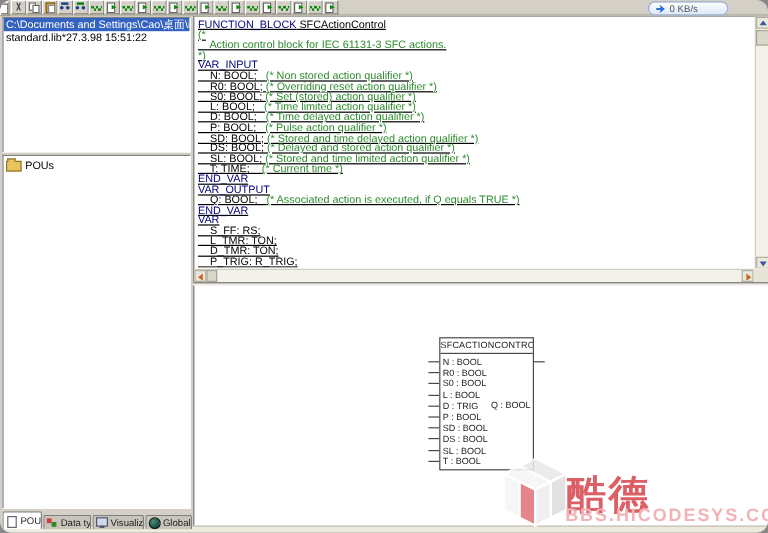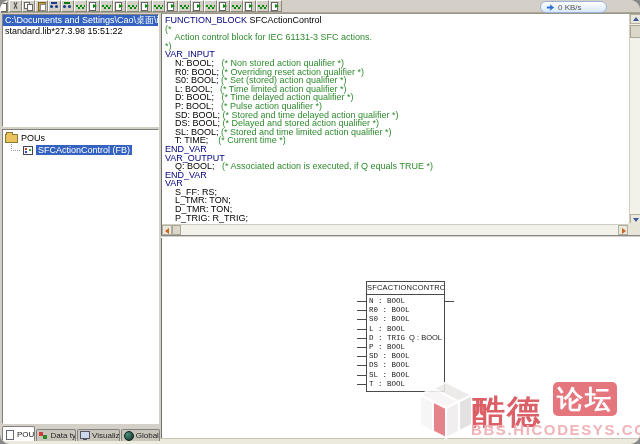--- a/index.html
+++ b/index.html
@@ -64,21 +64,21 @@
   .ticon-data-types::after{content:"";position:absolute;left:4px;top:4px;width:4px;height:4px;background:#2a8a2a;}
   .ticon-visualization::before{content:"";position:absolute;left:0;top:0;width:8px;height:6px;background:#cdd8ea;border:1px solid #556;}
   .ticon-visualization::after{content:"";position:absolute;left:3px;top:7px;width:4px;height:2px;background:#556;}
   .ticon-globals::before{content:"";position:absolute;left:0;top:0;width:8px;height:8px;border-radius:50%;
        background:radial-gradient(circle at 30% 30%,#4a8d7a,#10302a);border:1px solid #0a1f1a;}
 
   
   .decl-pane{position:absolute;left:161px;top:13px;width:479px;height:222px;background:#fff;
        border-left:1px solid #707070;border-top:1px solid #9a9689;box-sizing:border-box;}
   .code{position:absolute;left:0;top:0;right:12px;bottom:12px;overflow:hidden;padding:2px 0 0 3px;
-        font-size:9px;line-height:8.6px;white-space:pre;color:#000;}
+        font-size:9px;line-height:8.6px;white-space:pre;color:#000;text-decoration:underline;}
   .code .kw{color:#00007f;}
   .code .cm{color:#2e8b2e;}
   .code .id{color:#000;}
 
   .vsb{position:absolute;right:0;top:0;width:11px;height:210px;background:#f2f1ea;border-left:1px solid #cfccc0;box-sizing:border-box;}
   .sb-btn{position:absolute;background:#eae7dc;border:1px solid #b4b09f;box-sizing:border-box;}
   .vsb .sb-btn{left:0;width:11px;height:10px;}
   .vsb .up{top:0;} .vsb .down{bottom:0;}
   .arr{position:absolute;width:0;height:0;border:3px solid transparent;}
   .arr-up{left:2px;top:2px;border-bottom:4px solid #3a5a9a;border-top:none;}
@@ -94,21 +94,21 @@
 
   .splitter{position:absolute;left:161px;top:235px;width:479px;height:3px;background:#d4d0c8;
        border-top:1px solid #888;border-bottom:1px solid #fff;box-sizing:border-box;}
 
   
   .body-pane{position:absolute;left:161px;top:238px;width:479px;height:200px;background:#fff;
        border-left:1px solid #707070;box-sizing:border-box;}
   .fb-box{position:absolute;left:204px;top:43px;width:79px;height:111px;border:1px solid #4a4a4a;background:#fff;
        font-size:7.5px;color:#1a1a1a;box-sizing:border-box;}
   .fb-title{height:12px;line-height:12px;text-align:center;border-bottom:1px solid #4a4a4a;letter-spacing:.2px;overflow:hidden;}
-  .fb-pins{padding-top:2px;font-family:Liberation Mono, monospace;}
+  .fb-pins{padding-top:2px;}
   .fb-pin{position:relative;height:9.2px;line-height:9.2px;padding-left:2px;white-space:nowrap;}
   .fb-pin::before{content:"";position:absolute;left:-10px;top:4px;width:9px;height:1px;background:#4a4a4a;}
   .fb-out{position:absolute;right:2px;top:15px;height:9px;line-height:9px;white-space:nowrap;margin-top:36px;}
   .fb-out-stub{position:absolute;right:-10px;top:19px;width:9px;height:1px;background:#4a4a4a;}
 
   .bottom-strip{position:absolute;left:0;top:438px;width:640px;height:6px;background:#eceadd;border-top:1px solid #c8c4b8;box-sizing:border-box;z-index:1;}
 
   
   .watermark{position:absolute;left:420px;top:376px;width:218px;height:67px;z-index:6;opacity:.88;}
   .wm-cube{position:absolute;left:0;top:6px;}
@@ -156,25 +156,20 @@
 
   <div class="pane-files">
     <div class="file-row selected">C:\Documents and Settings\Cao\桌面\iecsfc.lib 5.1.1</div>
     <div class="file-row">standard.lib*27.3.98 15:51:22</div>
   </div>
 
   <div class="pane-pous">
     <div class="tree-row">
       <span class="folder-icon"></span>
       <span class="tree-label">POUs</span>
-    </div>
-    <div class="tree-row">
-      <span class="connector"></span>
-      <span class="fb-icon"></span>
-      <span class="tree-label selected">SFCActionControl (FB)</span>
     </div>
   </div>
 
   <div class="tabbar">
     <div class="tab active">
       <span class="ticon ticon-pou-doc"></span>
       <span>POUs</span>
     </div>
     <div class="tab">
       <span class="ticon ticon-data-types"></span>
@@ -240,17 +235,16 @@
   <div class="watermark">
     <svg class="wm-cube" width="52" height="58" viewBox="0 0 52 58">
       <polygon points="26,0 52,13 26,26 0,13" fill="#ebe8e8" stroke="#fff" stroke-width="2"></polygon>
       <polygon points="13,6.5 39,19.5 26,26 0,13" fill="#f6f4f4" stroke="#fff" stroke-width="2"></polygon>
       <polygon points="0,13 26,26 26,56 0,43" fill="#e2737c" stroke="#fff" stroke-width="2"></polygon>
       <polygon points="0,13 13,19.5 13,49.5 0,43" fill="#f7f5f5" stroke="#fff" stroke-width="2"></polygon>
       <polygon points="26,26 52,13 52,43 26,56" fill="#eeecec" stroke="#fff" stroke-width="2"></polygon>
       <polygon points="39,19.5 52,13 52,43 39,49.5" fill="#e0dede" stroke="#fff" stroke-width="2"></polygon>
     </svg>
     <div class="wm-brand">酷德</div>
-    <div class="wm-forum">论坛</div>
     <div class="wm-url">BBS.HICODESYS.COM</div>
   </div>
 
 </div>
 
 </body></html>

